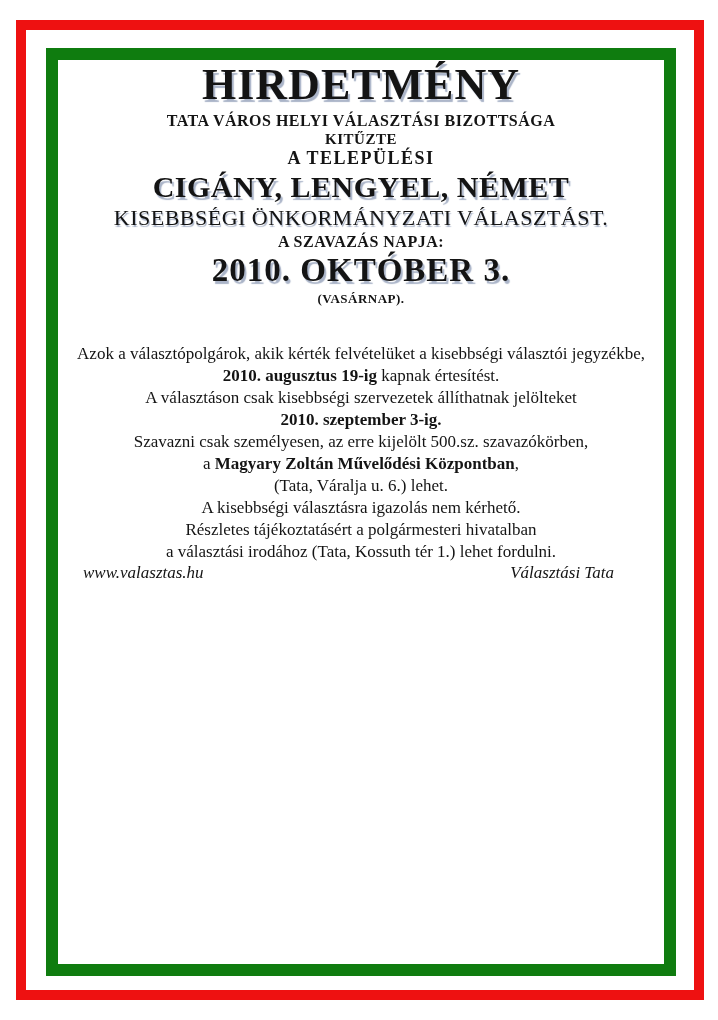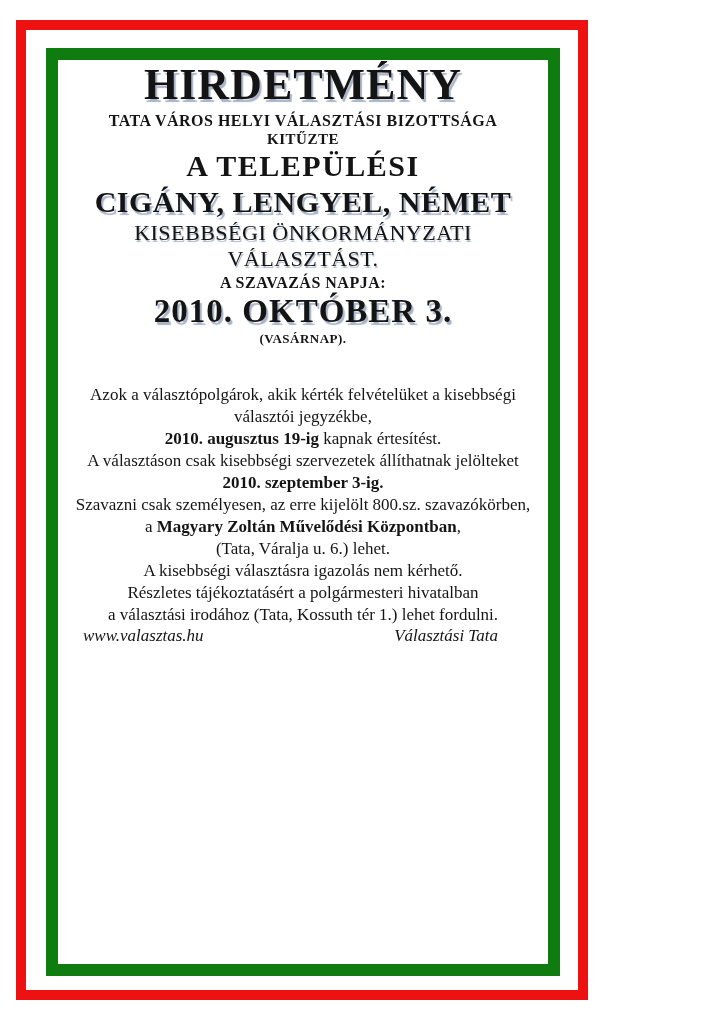--- a/index.html
+++ b/index.html
@@ -12,21 +12,21 @@
     height: 1020px;
     position: relative;
     overflow: hidden;
     font-family: "Liberation Serif", "DejaVu Serif", serif;
     color: #141414;
   }
   .frame-red {
     position: absolute;
     left: 16px;
     top: 20px;
-    width: 572px;
+    width: 688px;
     height: 980px;
     box-sizing: border-box;
     border: 10px solid var(--border-red, #ee1111);
     background: #ffffff;
   }
   .frame-green {
     position: absolute;
     left: 20px;
     top: 18px;
     right: 18px;
@@ -62,21 +62,21 @@
   }
   .action {
     margin-top: 9px;
     font-size: 15px;
     font-weight: bold;
     line-height: 1.2;
     letter-spacing: 0.5px;
   }
   .settlement {
     margin-top: 13px;
-    font-size: 30px;
+    font-size: 18px;
     font-weight: bold;
     line-height: 1.2;
     letter-spacing: 1.5px;
   }
   .minorities {
     margin-top: 25px;
     font-size: 30px;
     font-weight: bold;
     line-height: 1.2;
     letter-spacing: 0.5px;
@@ -166,21 +166,21 @@
         <span>Azok a választópolgárok, akik kérték felvételüket a kisebbségi választói jegyzékbe,</span><br>
         <span class="b">2010. augusztus 19-ig</span><span> kapnak értesítést.</span>
       </div>
 
       <div class="para">
         <span>A választáson csak kisebbségi szervezetek állíthatnak jelölteket</span><br>
         <span class="b">2010. szeptember 3-ig.</span>
       </div>
 
       <div class="para">
-        <span>Szavazni csak személyesen, az erre kijelölt 800.sz. szavazókörben,</span><br>
+        <span>Szavazni csak személyesen, az erre kijelölt 500.sz. szavazókörben,</span><br>
         <span>a </span><span class="b">Magyary Zoltán Művelődési Központban</span><span>,</span><br>
         <span>(Tata, Váralja u. 6.) lehet.</span>
       </div>
 
       <div class="para">A kisebbségi választásra igazolás nem kérhető.</div>
 
       <div class="para">
         <span>Részletes tájékoztatásért a polgármesteri hivatalban</span><br>
         <span>a választási irodához (Tata, Kossuth tér 1.) lehet fordulni.</span>
       </div>

